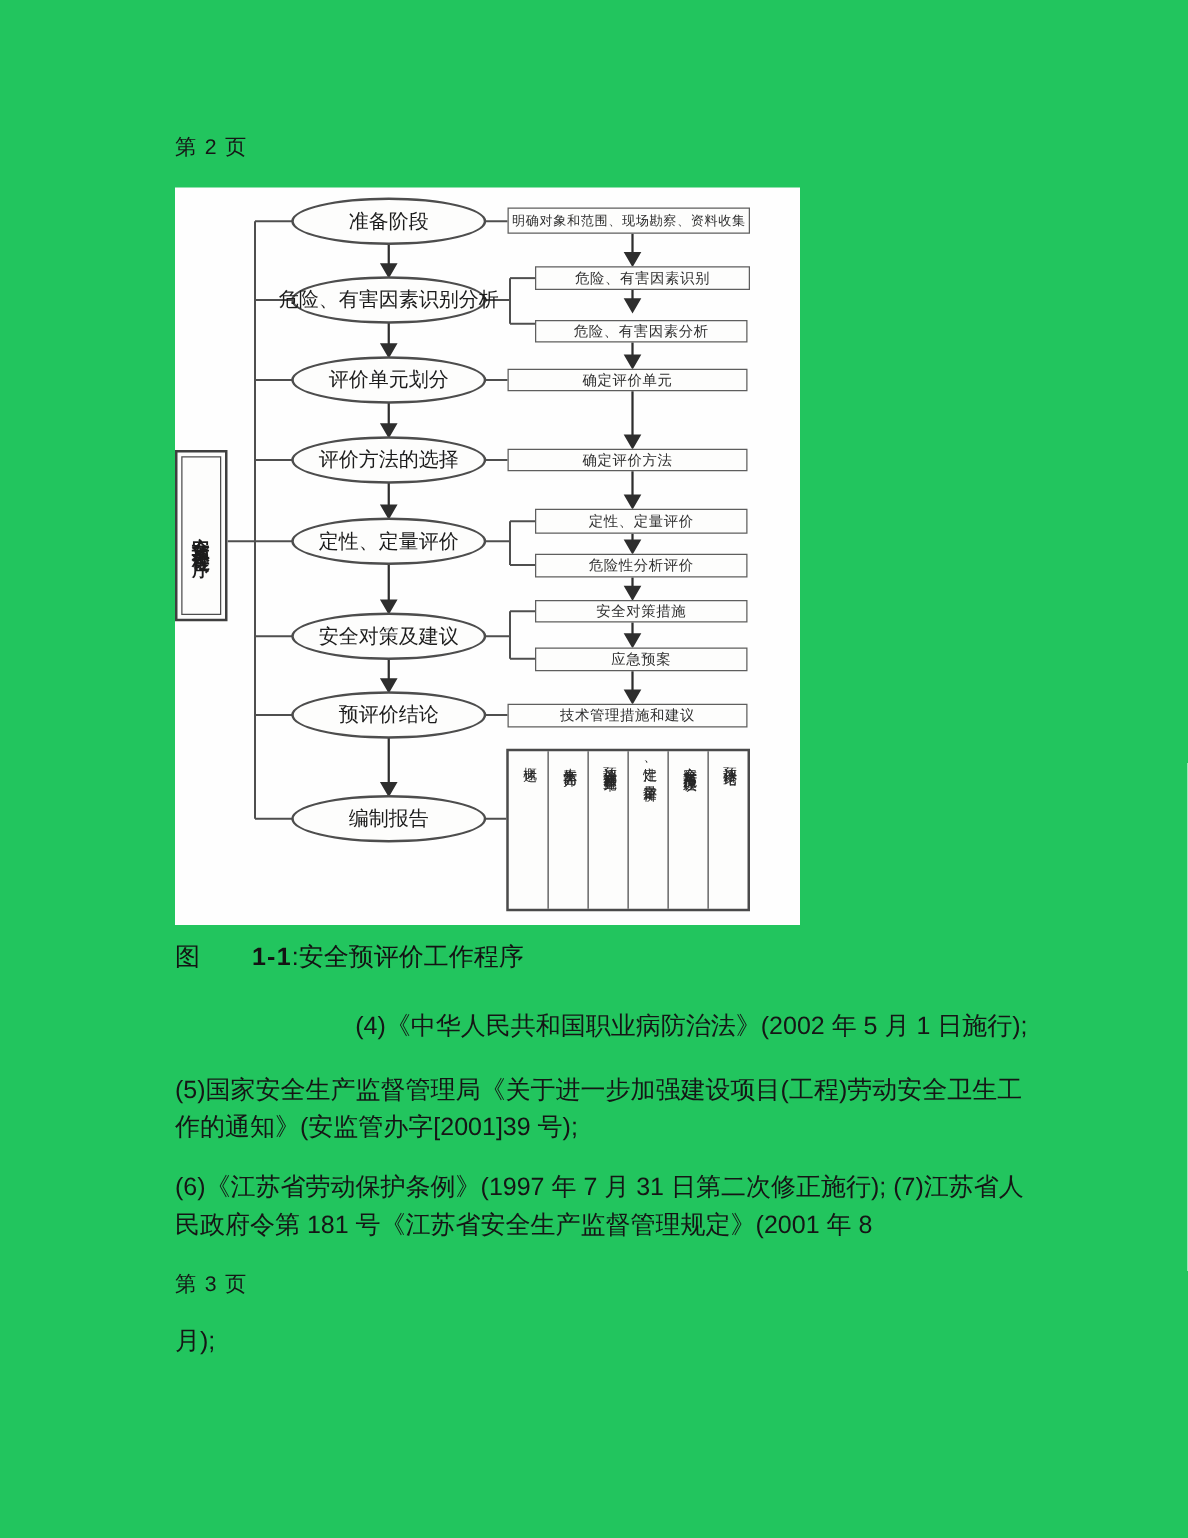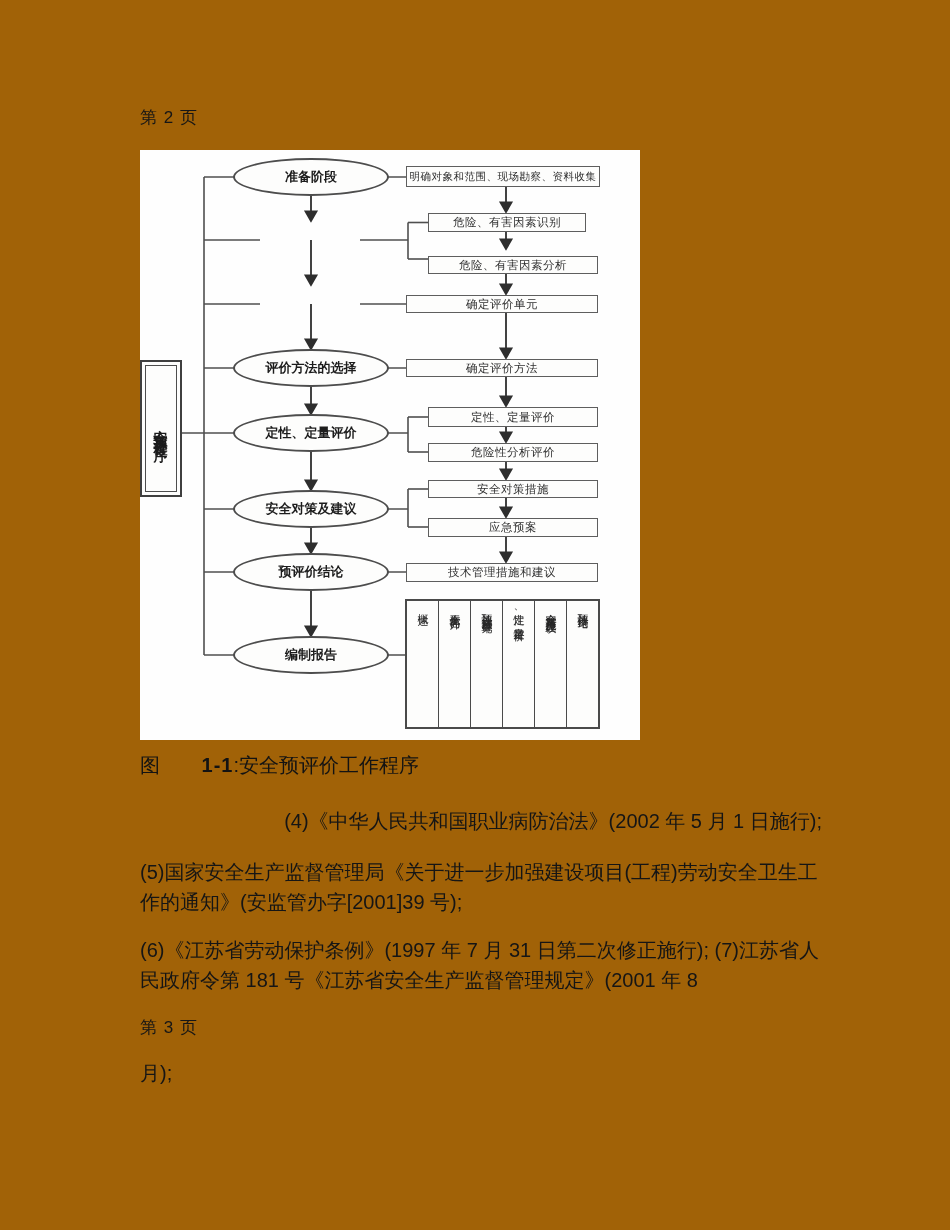--- a/index.html
+++ b/index.html
@@ -1,26 +1,26 @@
 <!DOCTYPE html>
 <html><head>
 <meta charset="utf-8">
 <style>
   html,body{margin:0;padding:0;background:#ffffff;}
   .page{
-    position:relative;width:950px;height:1230px;background:#a16207;overflow:hidden;
+    position:relative;width:950px;height:1230px;background:#22c55e;overflow:hidden;
     font-family:"Liberation Sans","DejaVu Sans",sans-serif;color:#141414;
   }
   .pagenum{position:absolute;left:140px;font-size:17px;letter-spacing:1px;color:#161616;}
   .figure{position:absolute;left:140px;top:150px;width:500px;height:590px;background:#fefefe;}
   .figure svg{position:absolute;left:0;top:0;z-index:0;}
   .shape{position:absolute;z-index:1;box-sizing:border-box;display:flex;align-items:center;justify-content:center;}
   .ellipse{
     left:93px;width:156px;height:38px;border:2px solid #4d4d4d;border-radius:50%;
-    background:#fdfdfc;font-size:13px;font-weight:bold;color:#1c1c1c;white-space:nowrap;letter-spacing:0px;
+    background:#fdfdfc;font-size:16px;font-weight:normal;color:#1c1c1c;white-space:nowrap;letter-spacing:0px;
   }
   .rbox{
     border:1.5px solid #5e5e5e;background:#fdfdfc;font-size:11.5px;color:#303030;
     white-space:nowrap;letter-spacing:0.5px;
   }
   .sidebox{
     left:0;top:210px;width:42px;height:137px;border:2px solid #3f3f3f;background:#fdfdfc;padding:3px;
   }
   .sidebox-inner{
     width:100%;height:100%;border:1px solid #4d4d4d;box-sizing:border-box;
@@ -125,38 +125,44 @@
 
     <div class="shape sidebox">
       <div class="sidebox-inner">
         <span class="vtext">安全预评价程序</span>
       </div>
     </div>
 
     <div class="shape ellipse" style="top:8px;">
         <span>准备阶段</span>
       </div>
+    <div class="shape ellipse" style="top:71px;">
+        <span>危险、有害因素识别分析</span>
+      </div>
+    <div class="shape ellipse" style="top:135px;">
+        <span>评价单元划分</span>
+      </div>
     <div class="shape ellipse" style="top:199px;">
         <span>评价方法的选择</span>
       </div>
     <div class="shape ellipse" style="top:264px;">
         <span>定性、定量评价</span>
       </div>
     <div class="shape ellipse" style="top:340px;">
         <span>安全对策及建议</span>
       </div>
     <div class="shape ellipse" style="top:403px;">
         <span>预评价结论</span>
       </div>
     <div class="shape ellipse" style="top:486px;text-align:center;">
         <span>编制报告</span>
       </div>
 
     <div class="shape rbox" style="left:266px;top:16px;width:194px;height:21px;font-size:10.5px;">明确对象和范围、现场勘察、资料收集</div>
-    <div class="shape rbox" style="left:288px;top:63px;width:158px;height:19px;">危险、有害因素识别</div>
+    <div class="shape rbox" style="left:288px;top:63px;width:172px;height:19px;">危险、有害因素识别</div>
     <div class="shape rbox" style="left:288px;top:106px;width:170px;height:18px;">危险、有害因素分析</div>
     <div class="shape rbox" style="left:266px;top:145px;width:192px;height:18px;">确定评价单元</div>
     <div class="shape rbox" style="left:266px;top:209px;width:192px;height:18px;">确定评价方法</div>
     <div class="shape rbox" style="left:288px;top:257px;width:170px;height:20px;">定性、定量评价</div>
     <div class="shape rbox" style="left:288px;top:293px;width:170px;height:19px;">危险性分析评价</div>
     <div class="shape rbox" style="left:288px;top:330px;width:170px;height:18px;">安全对策措施</div>
     <div class="shape rbox" style="left:288px;top:368px;width:170px;height:19px;">应急预案</div>
     <div class="shape rbox" style="left:266px;top:413px;width:192px;height:19px;">技术管理措施和建议</div>
 
     <div class="shape rtable">

